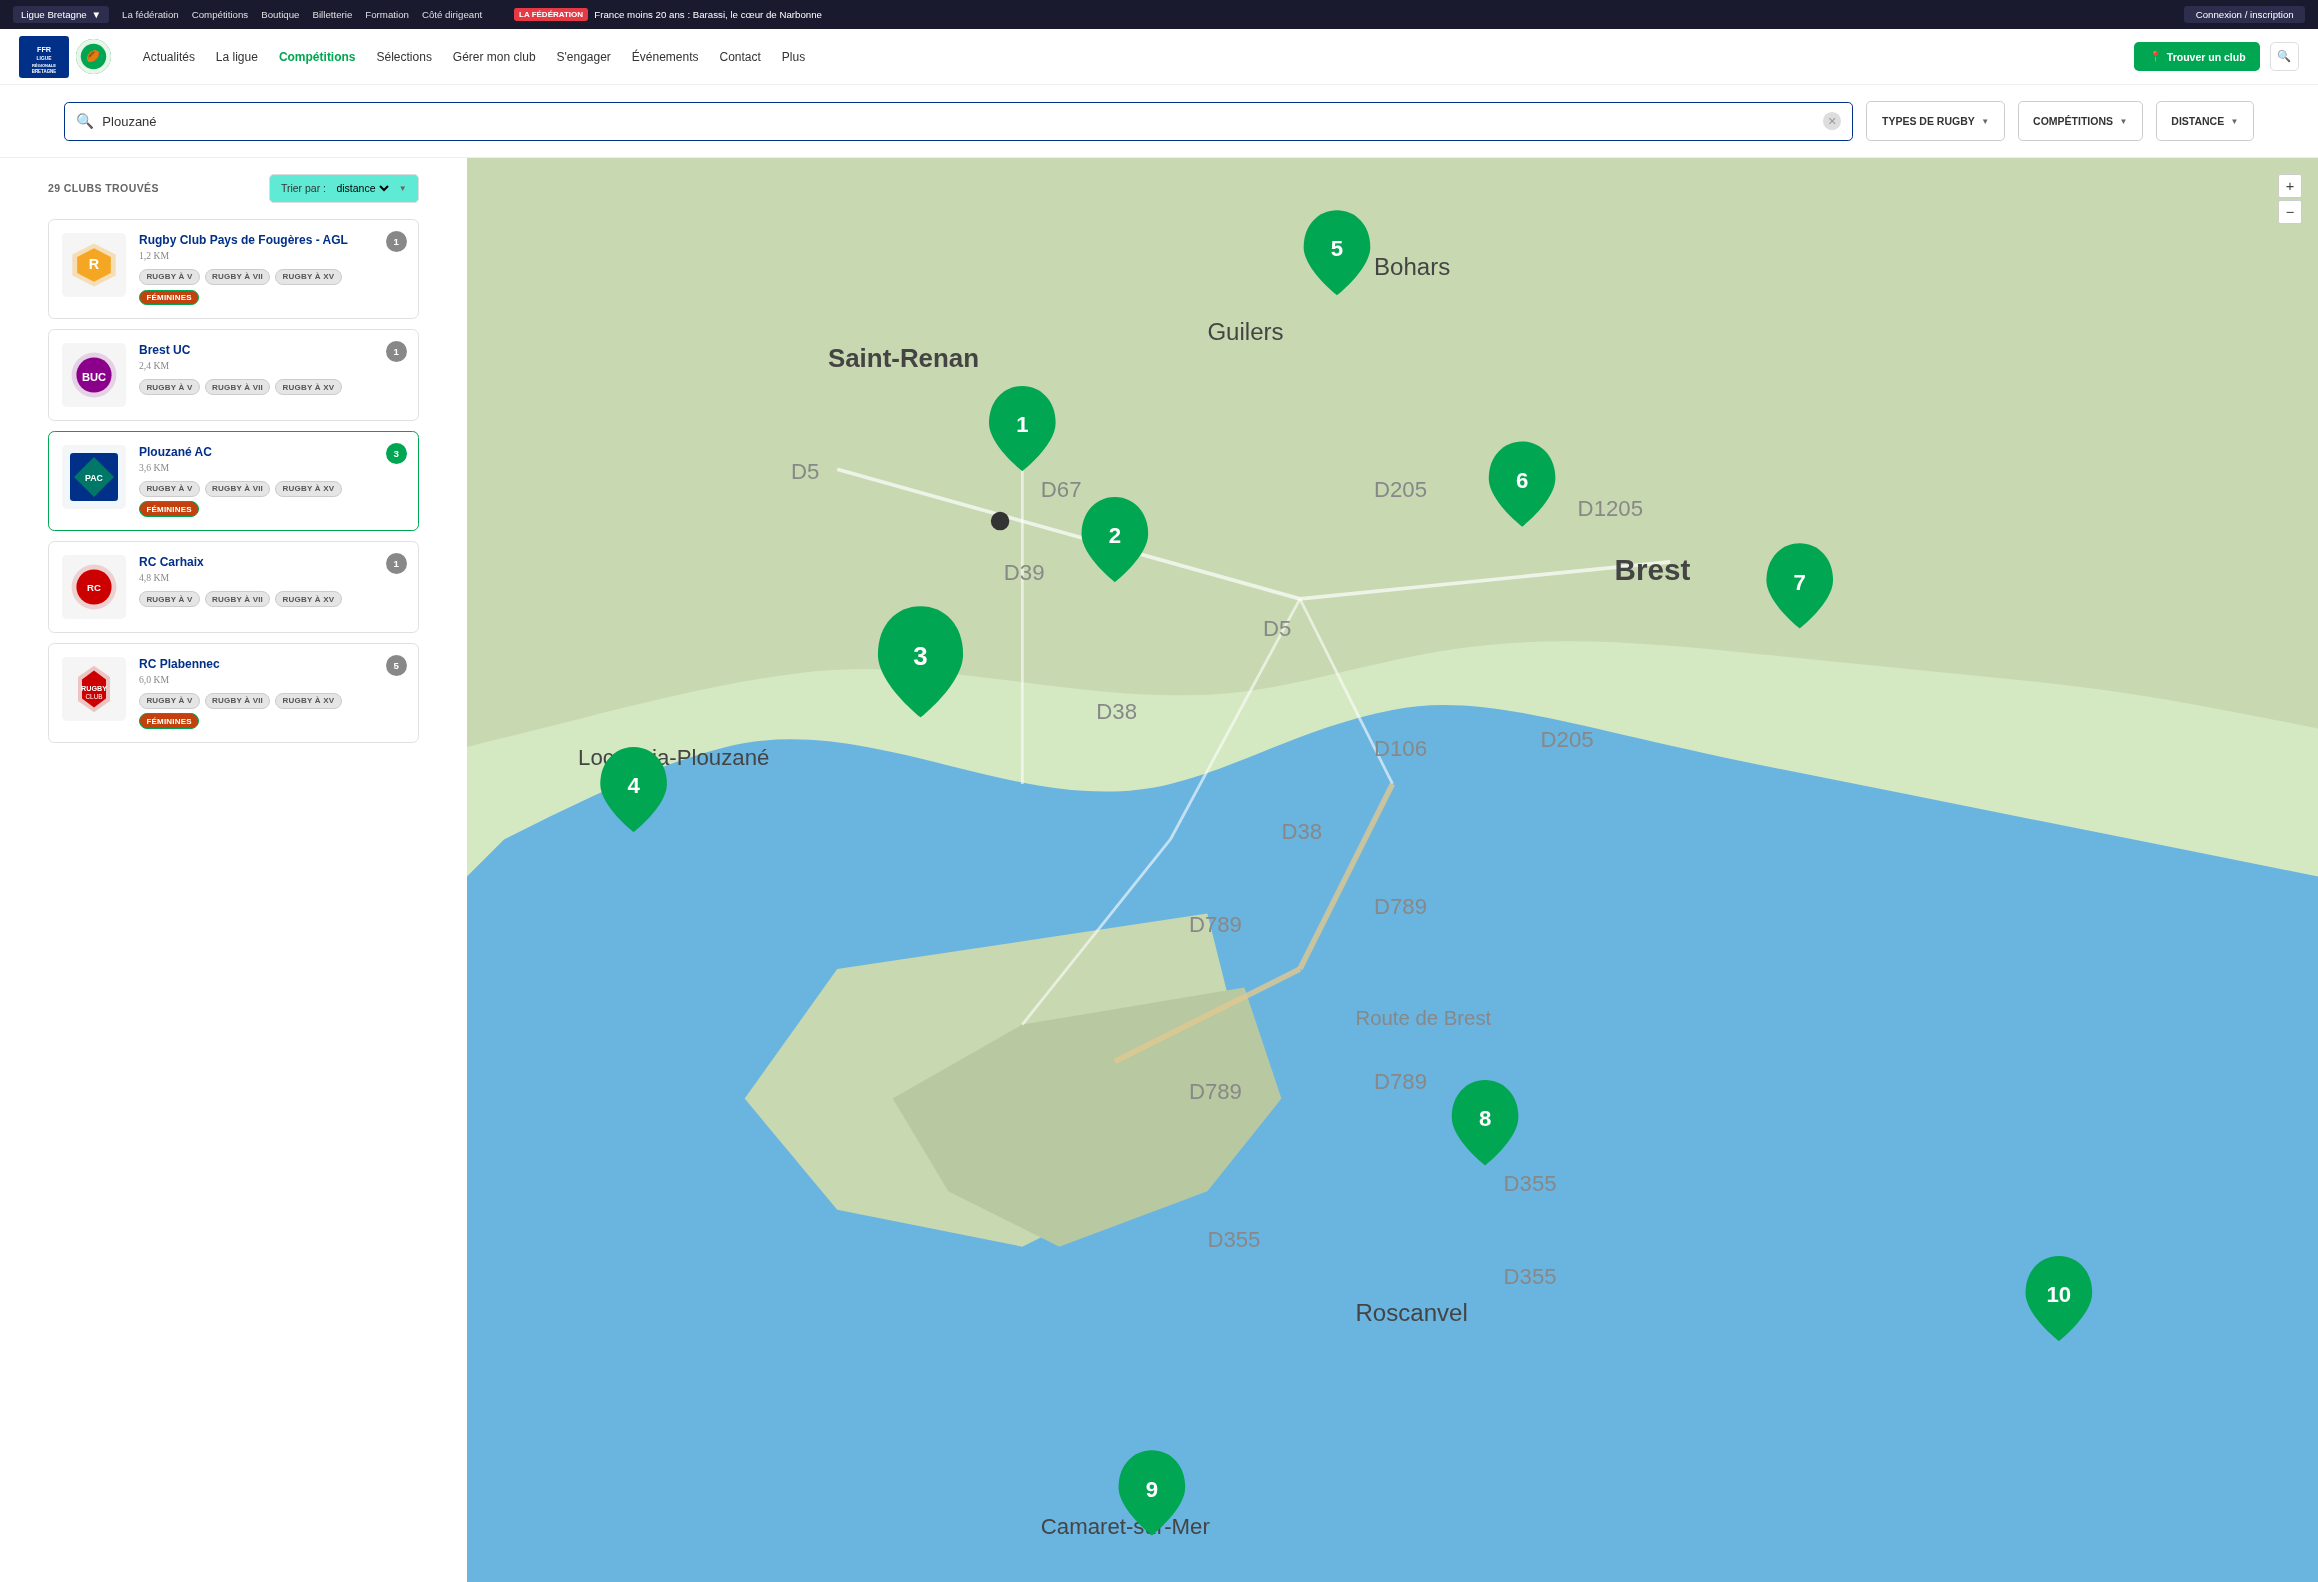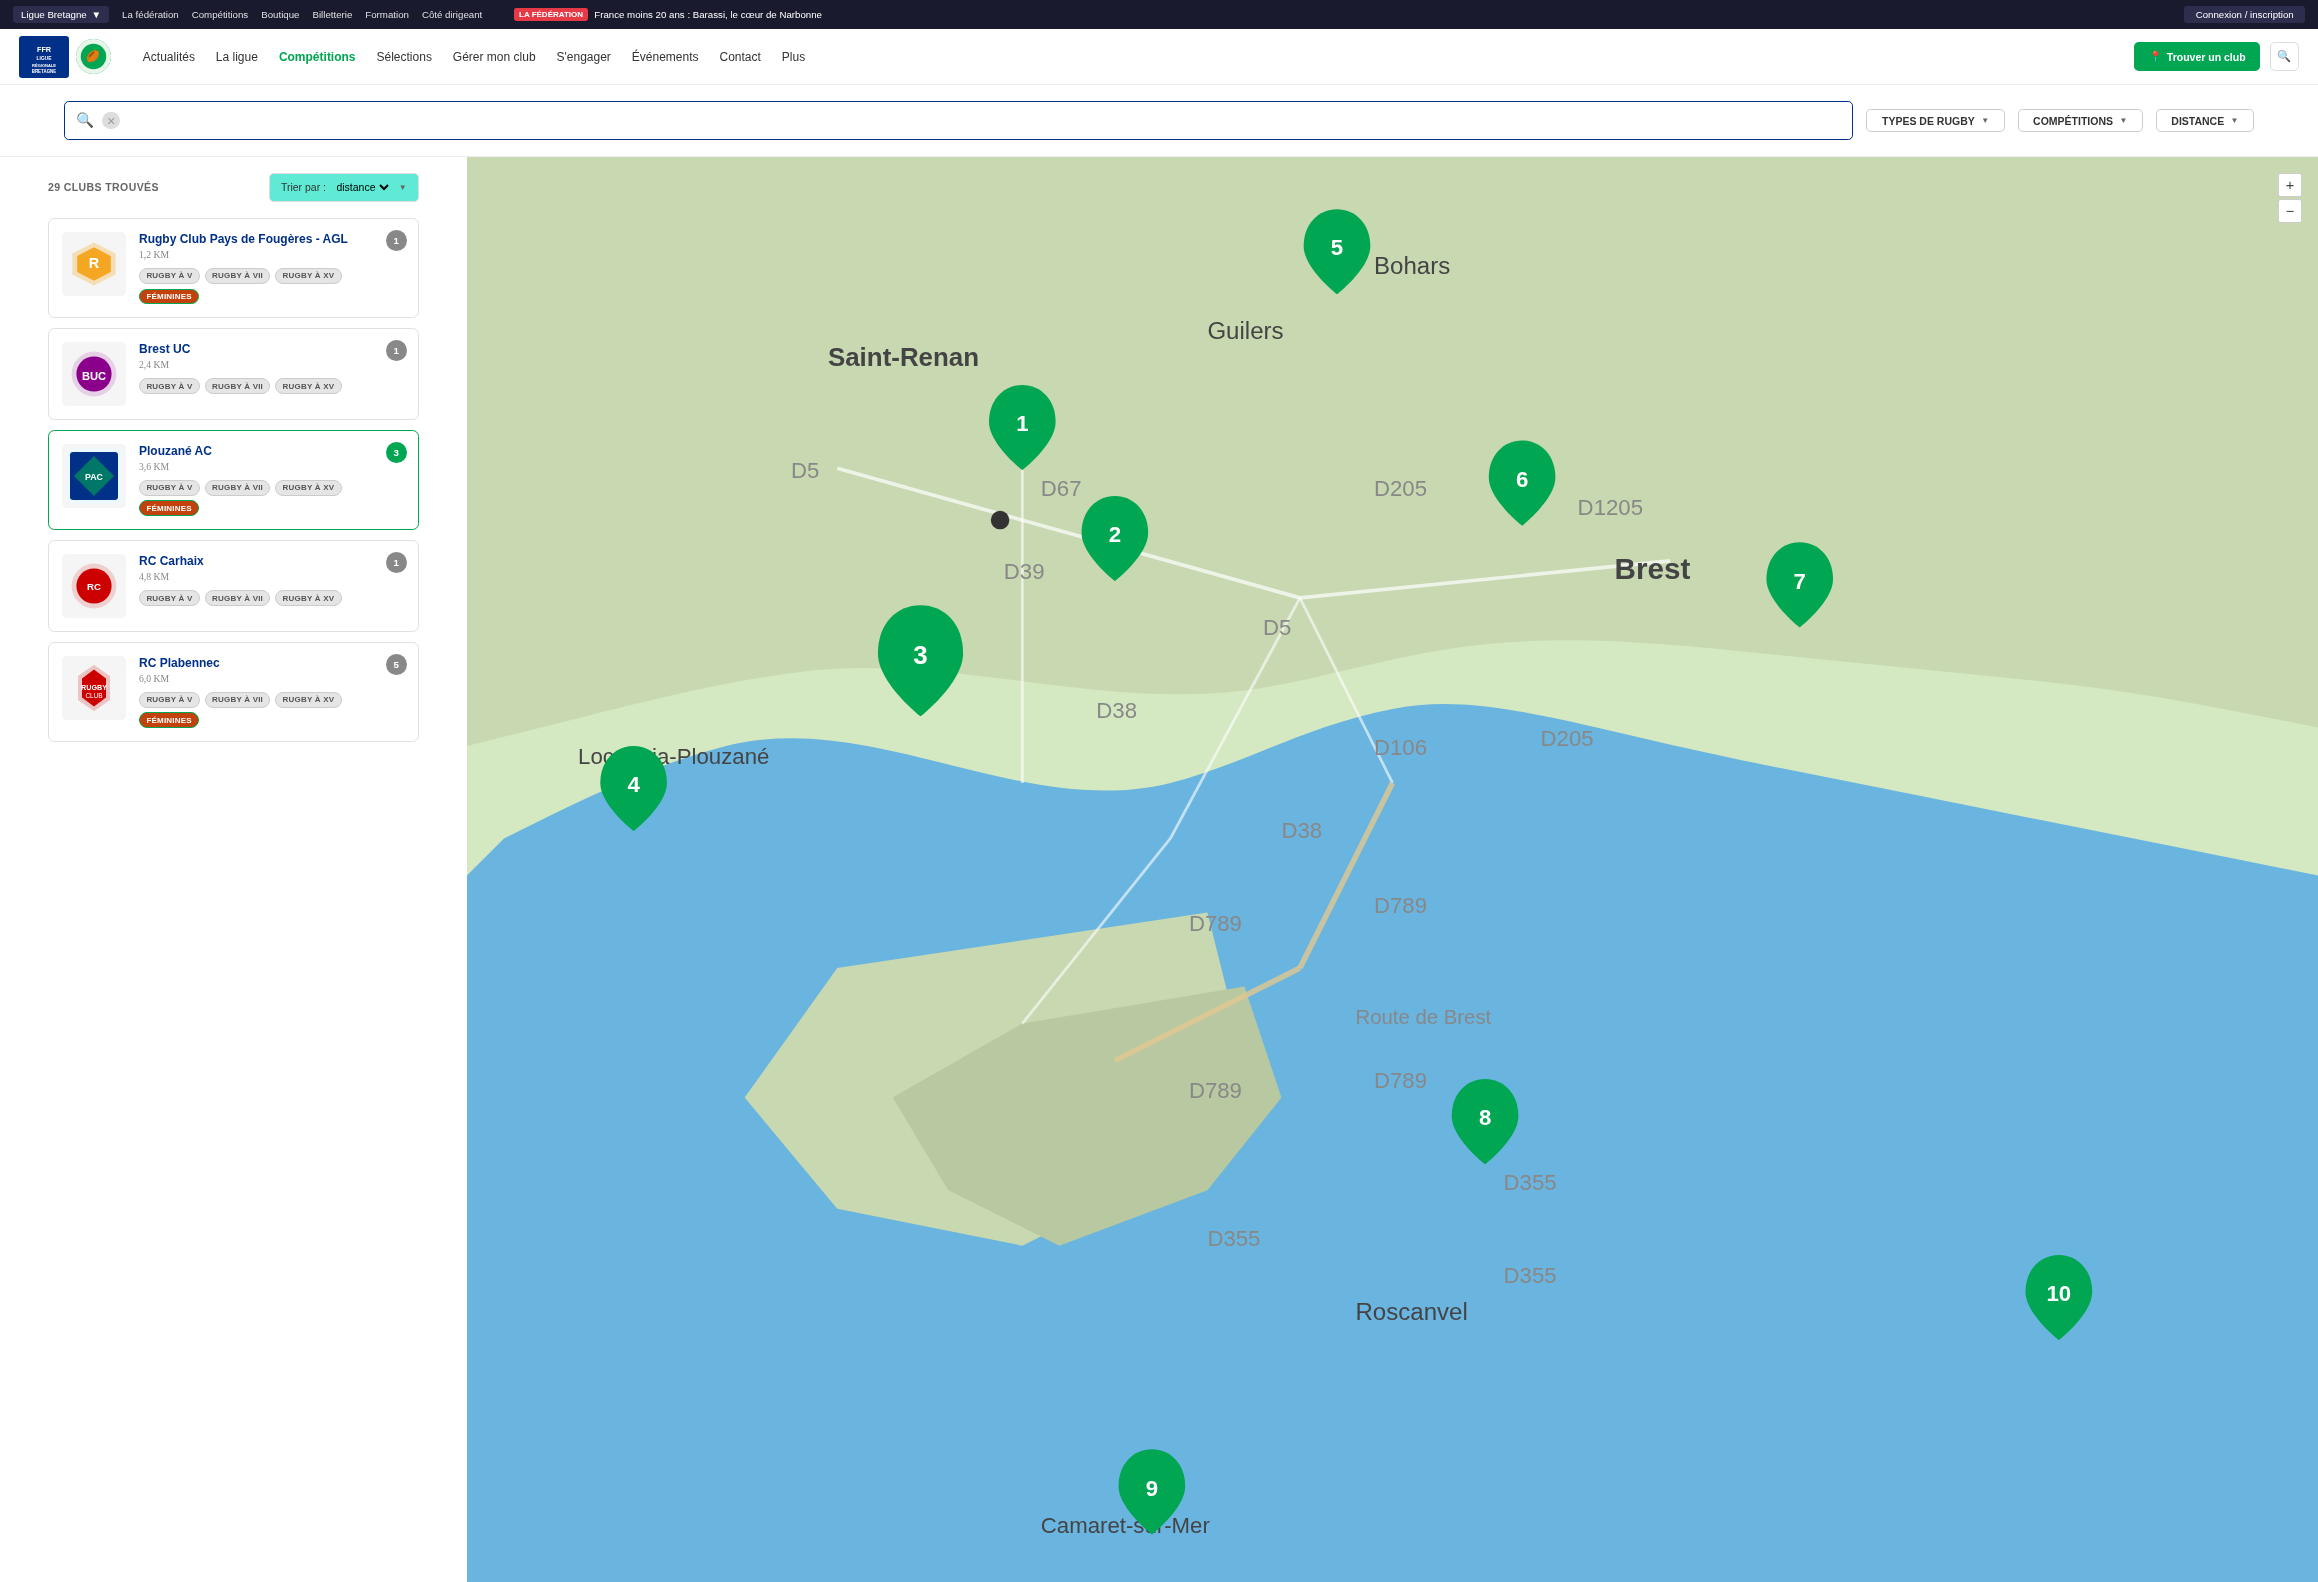--- a/index.html
+++ b/index.html
@@ -181,21 +181,21 @@
       background: #ddd;
       border-radius: 50%;
       width: 17.7px;
       height: 17.7px;
       display: flex;
       align-items: center;
       justify-content: center;
       flex-shrink: 0;
     }
     .filter-btn {
-      height: 23px;
+      height: 40px;
       padding: 0 14.5px;
       border: 0.8px solid #ccc;
       border-radius: 4.8px;
       background: #fff;
       cursor: pointer;
       font-size: 10.5px;
       color: #333;
       display: flex;
       align-items: center;
       gap: 6.4px;
@@ -416,20 +416,21 @@
     <span>Trouver un club</span>
   </button>
   <div class="search-icon-btn">
     <span>🔍</span>
   </div>
 </div>
 
 <div class="search-section">
   <div class="search-input-wrap">
     <span style="color:#999; font-size:14.5px;">🔍</span>
+    <input type="text" value="Plouzané" style="">
     <div class="clear-btn">
       <span>×</span>
     </div>
   </div>
   <button class="filter-btn">
     <span>TYPES DE RUGBY</span>
     <span class="chevron">▼</span>
   </button>
   <button class="filter-btn">
     <span>COMPÉTITIONS</span>

